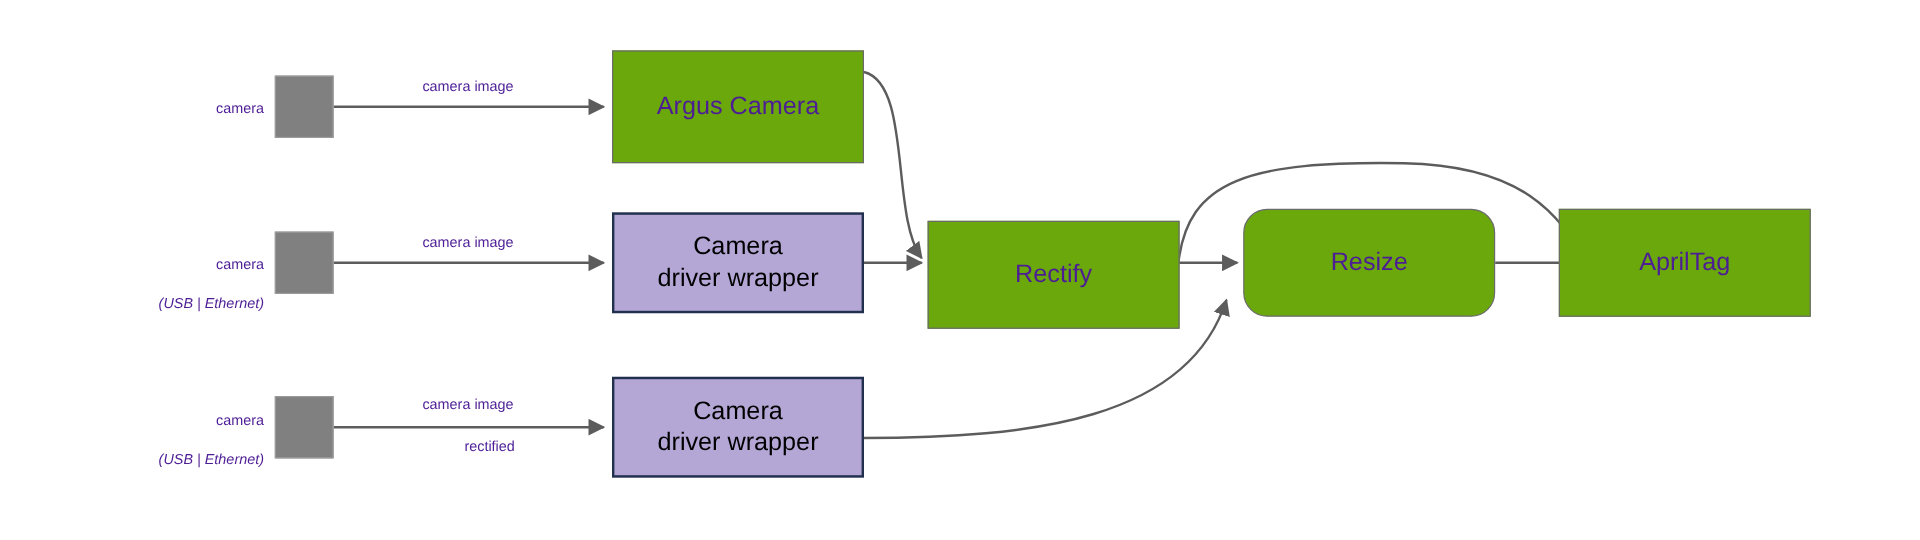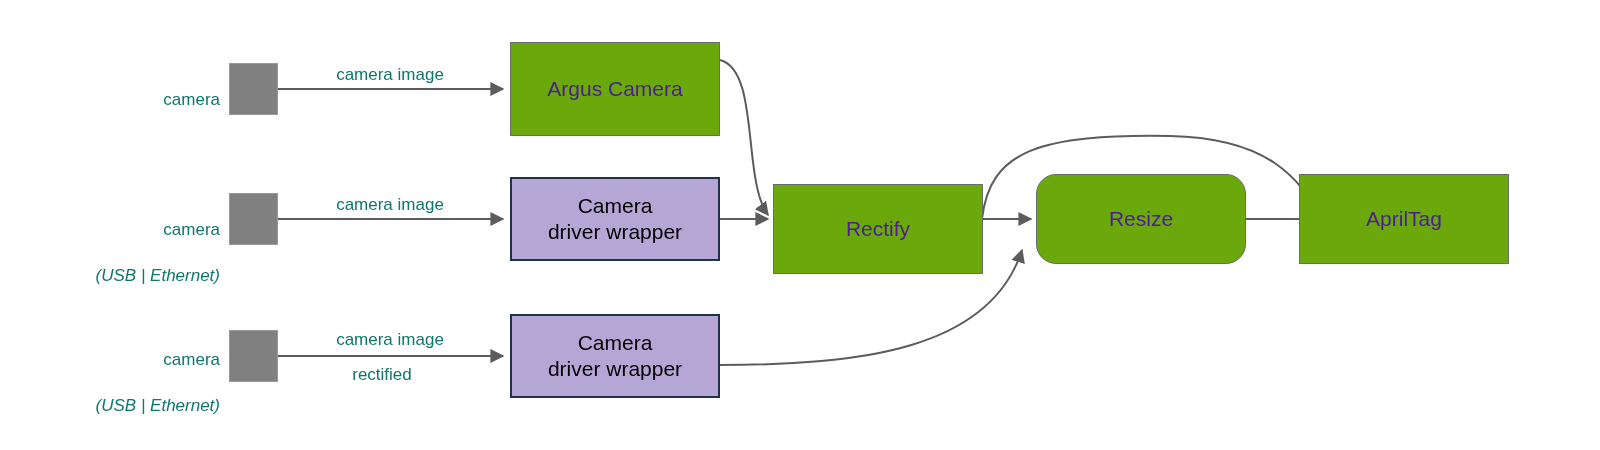--- a/index.html
+++ b/index.html
@@ -53,22 +53,22 @@
     font-size: 21px;
   }
   .node.source {
     background: #808080;
     border: 1.5px solid #9a9a9a;
   }
 
   
   .label {
     position: absolute;
-    color: #0f766e;
-    font-size: 17px;
+    color: #4c1d95;
+    font-size: 12px;
     line-height: 1.35;
     white-space: pre-line;
     text-align: right;
   }
   .label.center {
     text-align: center;
   }
   .label .ital {
     font-style: italic;
   }
@@ -117,21 +117,21 @@
     <div>camera</div>
     <div class="ital">(USB | Ethernet)</div>
   </div>
 
   <div class="label center" style="left:300px; top:64px; width:180px;">camera image</div>
 
   <div class="label center" style="left:300px; top:194px; width:180px;">camera image</div>
 
   <div class="label center" style="left:300px; top:329px; width:180px;">camera image</div>
 
-  <div class="label center" style="left:292px; top:364px; width:180px;text-align:center;">rectified</div>
+  <div class="label center" style="left:318px; top:364px; width:180px;text-align:center;">rectified</div>
 
   <div class="node source" style="left:229px; top:63px; width:49px; height:52px;"></div>
   <div class="node source" style="left:229px; top:193px; width:49px; height:52px;"></div>
   <div class="node source" style="left:229px; top:330px; width:49px; height:52px;"></div>
 
   <div class="node process" style="left:510px; top:42px; width:210px; height:94px;">Argus Camera</div>
 
   <div class="node wrapper" style="left:510px; top:177px; width:210px; height:84px;">Camera
 driver wrapper</div>
 

